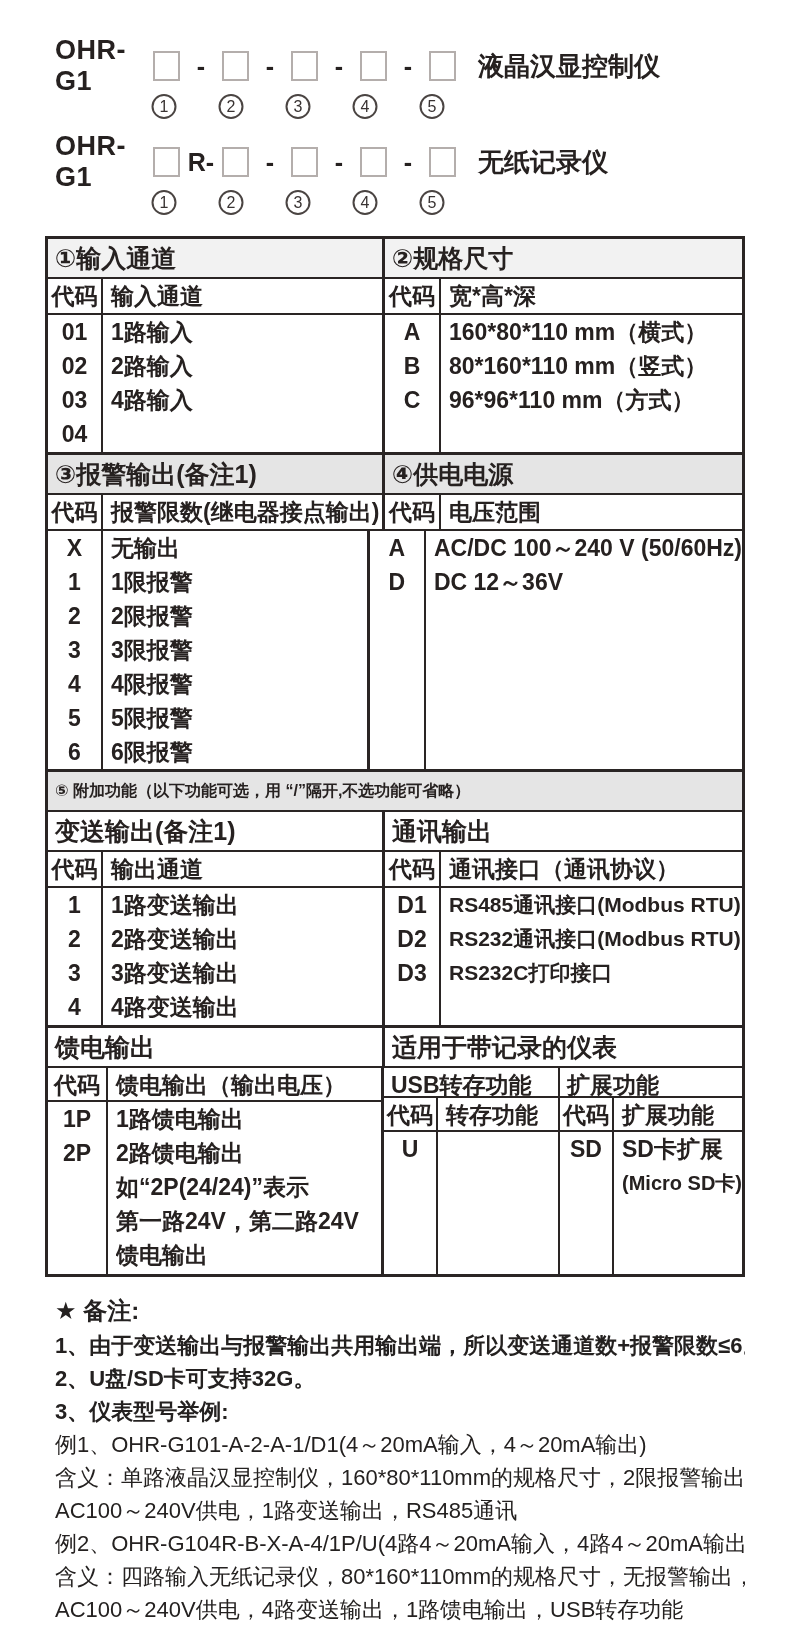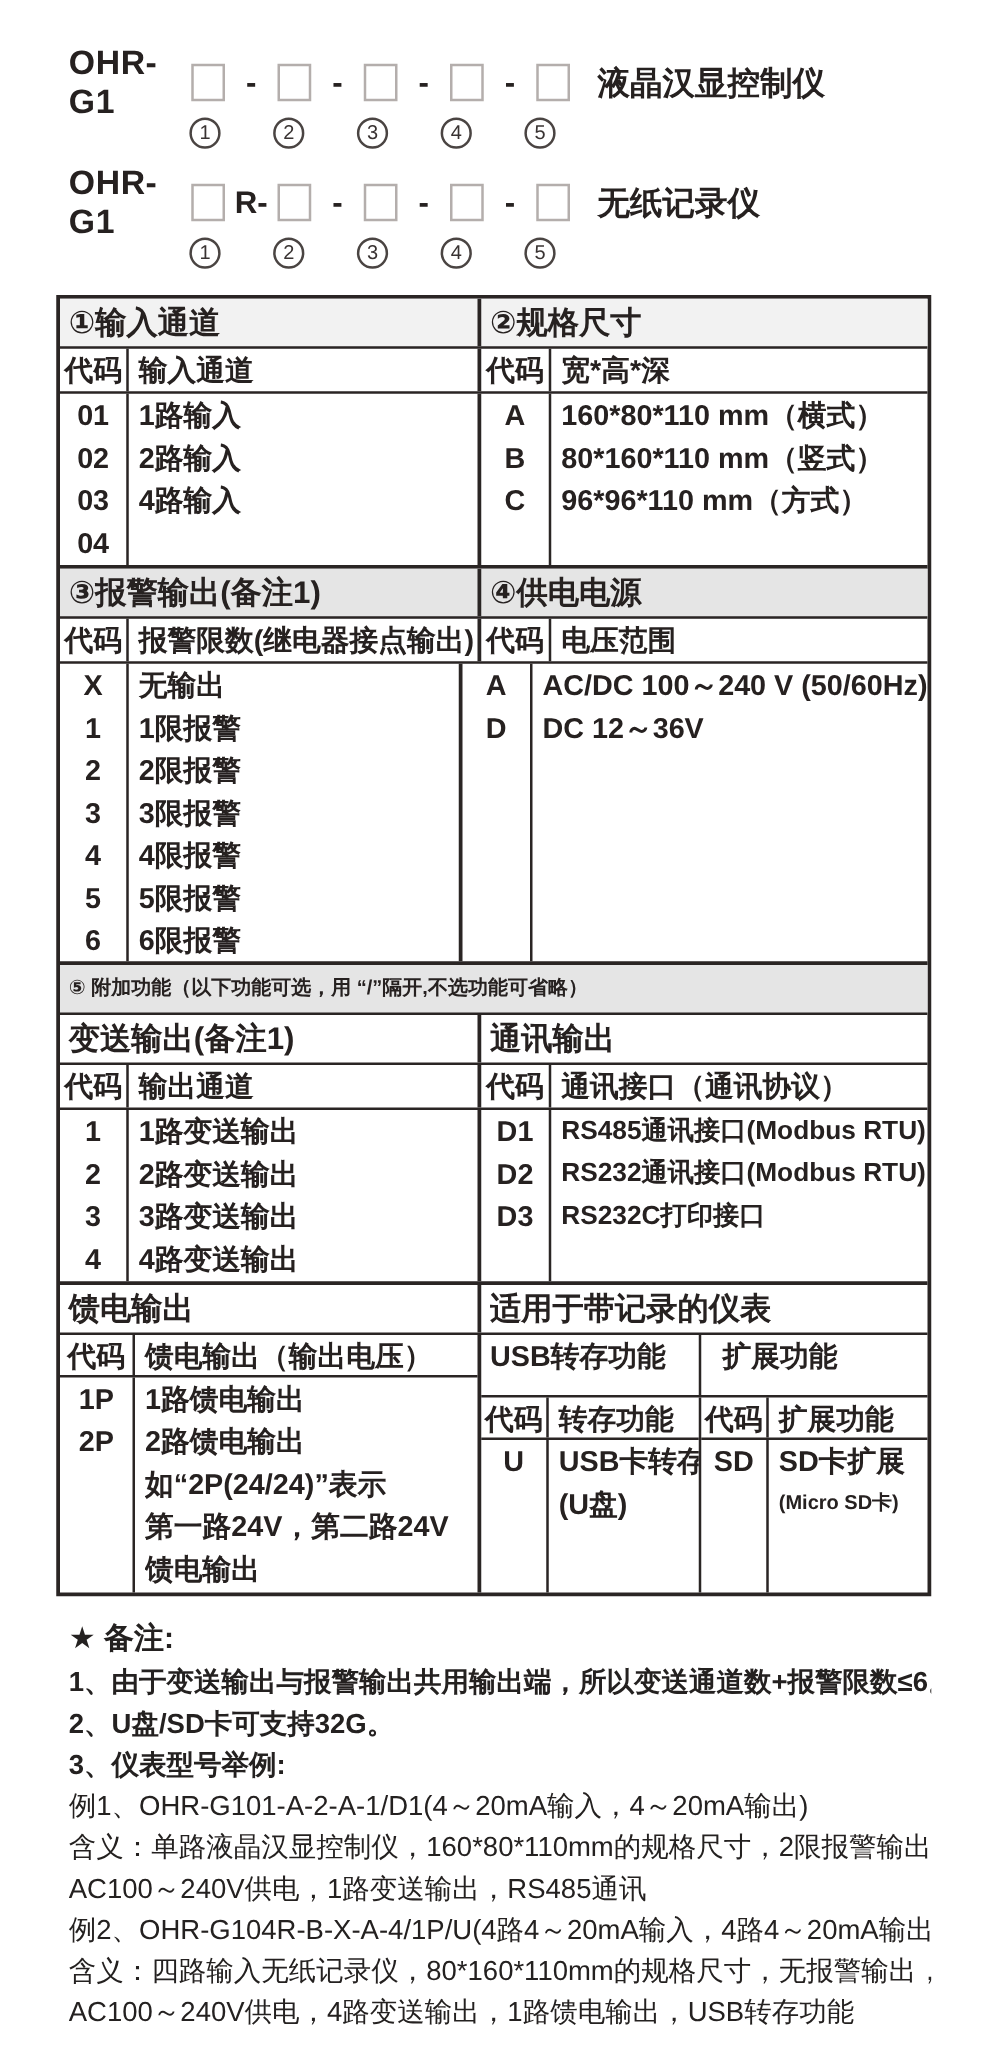--- a/index.html
+++ b/index.html
@@ -71,21 +71,21 @@
     font-size: 16px; white-space: nowrap; overflow: hidden;
   }
   .minh140 { min-height: 140px; }
   .minh240 { min-height: 240px; }
   
   .c2row { min-height: 206px; }
   .c2l { flex-direction: column; }
   .c2l .subrow { border-bottom: 2px solid var(--bd); }
   .c2l .bodyflex { display: flex; flex: 1; }
   .c2r { flex-direction: column; }
-  .c2r-titles { display: flex; height: 50px; border-bottom: 2px solid var(--bd); gap: 10px; }
+  .c2r-titles { display: flex; height: 30px; border-bottom: 2px solid var(--bd); }
   .c2r-titles .mt { line-height: 34px; padding-left: 7px; white-space: nowrap; overflow: hidden; }
   .mt-usb { width: 176px; border-right: 2px solid var(--bd); }
   .mt-sd { flex: 1; }
   .c2r-cols { display: flex; flex: 1; }
   .mini { display: flex; flex-direction: column; }
   .mini-usb { width: 176px; border-right: 2px solid var(--bd); }
   .mini-sd { flex: 1; }
   .mini .subrow { border-bottom: 2px solid var(--bd); }
   .mini .code-h { width: 54px; }
   .mini-body { display: flex; flex: 1; }
@@ -330,38 +330,34 @@
       <div class="c2r-cols">
         <div class="mini mini-usb">
           <div class="subrow">
             <span class="code-h">代码</span>
             <span class="desc-h">转存功能</span>
           </div>
           <div class="mini-body">
             <div class="codecol">
               <div class="ln">U</div>
             </div>
-            <div class="desccol">
-              <div class="ln">USB卡转存</div>
-              <div class="ln">(U盘)</div>
-            </div>
           </div>
         </div>
         <div class="mini mini-sd">
           <div class="subrow">
             <span class="code-h">代码</span>
             <span class="desc-h">扩展功能</span>
           </div>
           <div class="mini-body">
             <div class="codecol">
               <div class="ln">SD</div>
             </div>
             <div class="desccol">
               <div class="ln">SD卡扩展</div>
-              <div class="ln" style="font-size:16px">(Micro SD卡)</div>
+              <div class="ln" style="font-size:20px">(Micro SD卡)</div>
             </div>
           </div>
         </div>
       </div>
     </div>
   </div>
 </div>
 
 <div class="notes">
   <div class="notes-title">★ 备注:</div>

